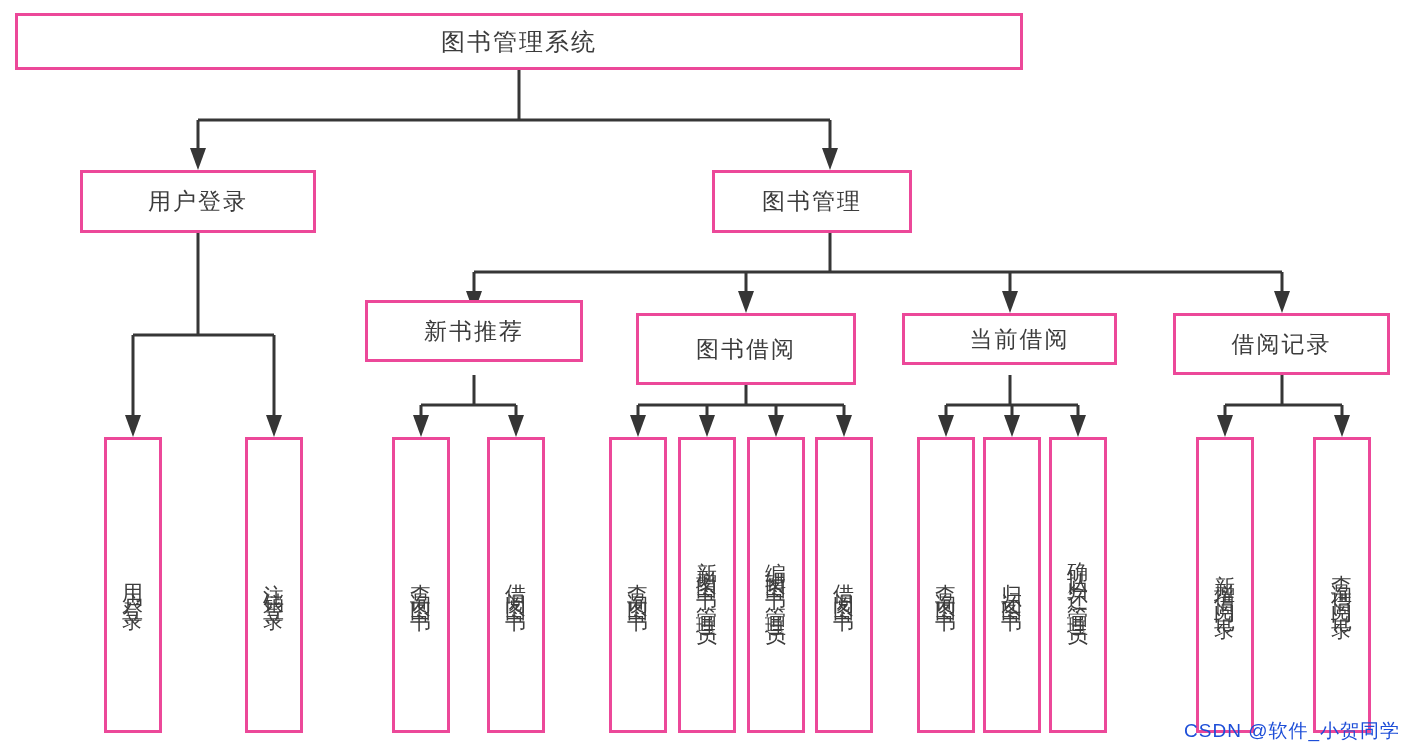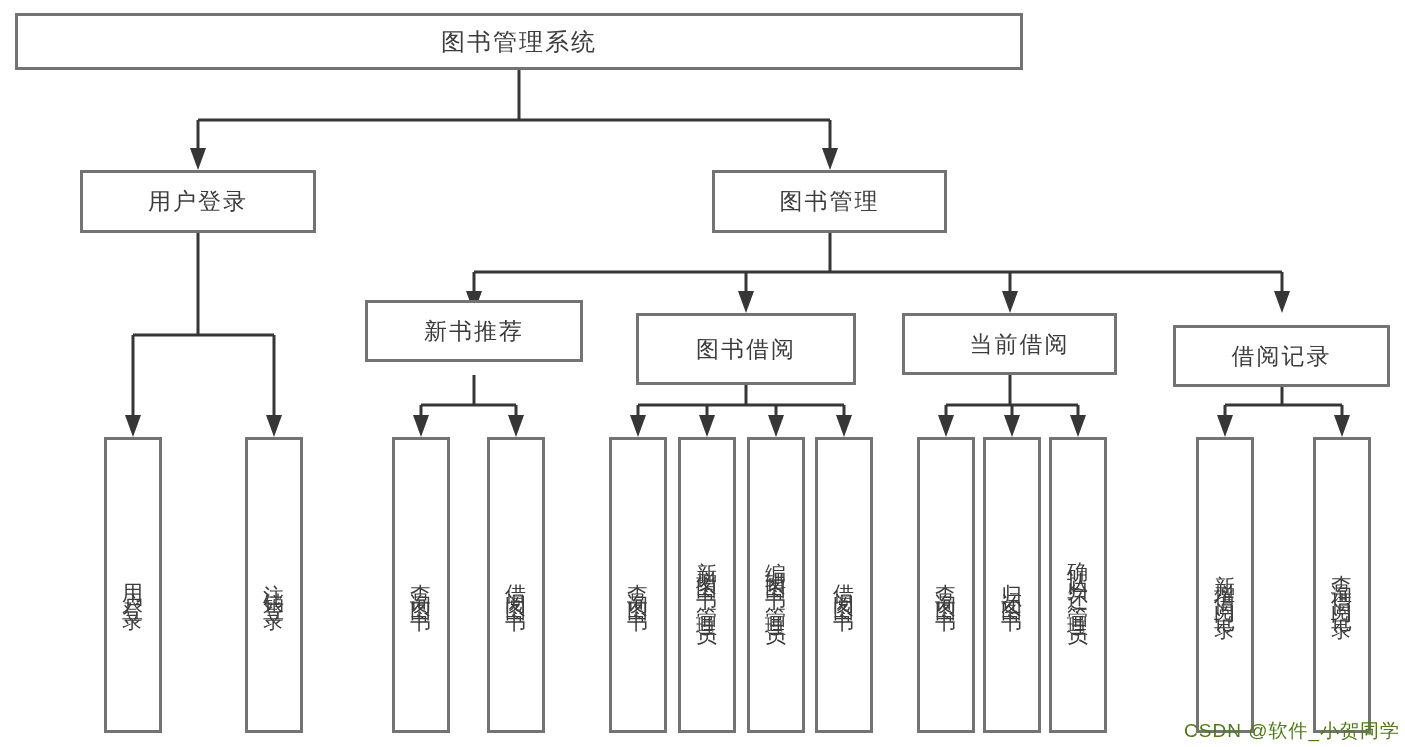--- a/index.html
+++ b/index.html
@@ -18,21 +18,21 @@
   }
   .connectors {
     position: absolute;
     left: 0;
     top: 0;
     z-index: 0;
   }
   .box {
     position: absolute;
     box-sizing: border-box;
-    border: 3px solid #737373;
+    border: 3px solid #ec4899;
     background: #ffffff;
     display: flex;
     align-items: center;
     justify-content: center;
     z-index: 1;
   }
   .hbox {
     font-size: 23px;
     letter-spacing: 2px;
     white-space: nowrap;
@@ -47,21 +47,21 @@
     letter-spacing: 9px;
     line-height: 1;
   }
   .watermark {
     position: absolute;
     right: 5px;
     bottom: 3px;
     z-index: 3;
     font-size: 19px;
     letter-spacing: 1px;
-    color: #4d7c0f;
+    color: #1d4ed8;
     white-space: nowrap;
   }
 </style>
 </head>
 <body>
 
 <div class="stage">
 
   <svg class="connectors" width="1405" height="747" viewBox="0 0 1405 747">
     <g stroke="#363636" stroke-width="3" fill="none">
@@ -103,34 +103,34 @@
     </g>
   </svg>
 
   <div class="box hbox root-box" style="left:15px; top:13px; width:1008px; height:57px;">
     <span>图书管理系统</span>
   </div>
 
   <div class="box hbox" style="left:80px; top:170px; width:236px; height:63px;">
     <span>用户登录</span>
   </div>
-  <div class="box hbox" style="left:712px; top:170px; width:235px; height:63px;text-align:right;">
+  <div class="box hbox" style="left:712px; top:170px; width:200px; height:63px;text-align:right;">
     <span>图书管理</span>
   </div>
 
   <div class="box hbox" style="left:365px; top:300px; width:218px; height:62px;">
     <span>新书推荐</span>
   </div>
   <div class="box hbox" style="left:636px; top:313px; width:220px; height:72px;">
     <span>图书借阅</span>
   </div>
-  <div class="box hbox" style="left:902px; top:313px; width:215px; height:62px;padding-left:20px;">
+  <div class="box hbox" style="left:902px; top:313px; width:215px; height:52px;padding-left:20px;">
     <span>当前借阅</span>
   </div>
-  <div class="box hbox" style="left:1173px; top:313px; width:217px; height:62px;margin-top:12px;">
+  <div class="box hbox" style="left:1173px; top:313px; width:217px; height:62px;">
     <span>借阅记录</span>
   </div>
 
   <div class="box vbox" style="left:104px; top:437px; width:58px; height:296px;">
     <span>用户登录</span>
   </div>
   <div class="box vbox" style="left:245px; top:437px; width:58px; height:296px;">
     <span>注销登录</span>
   </div>
 

